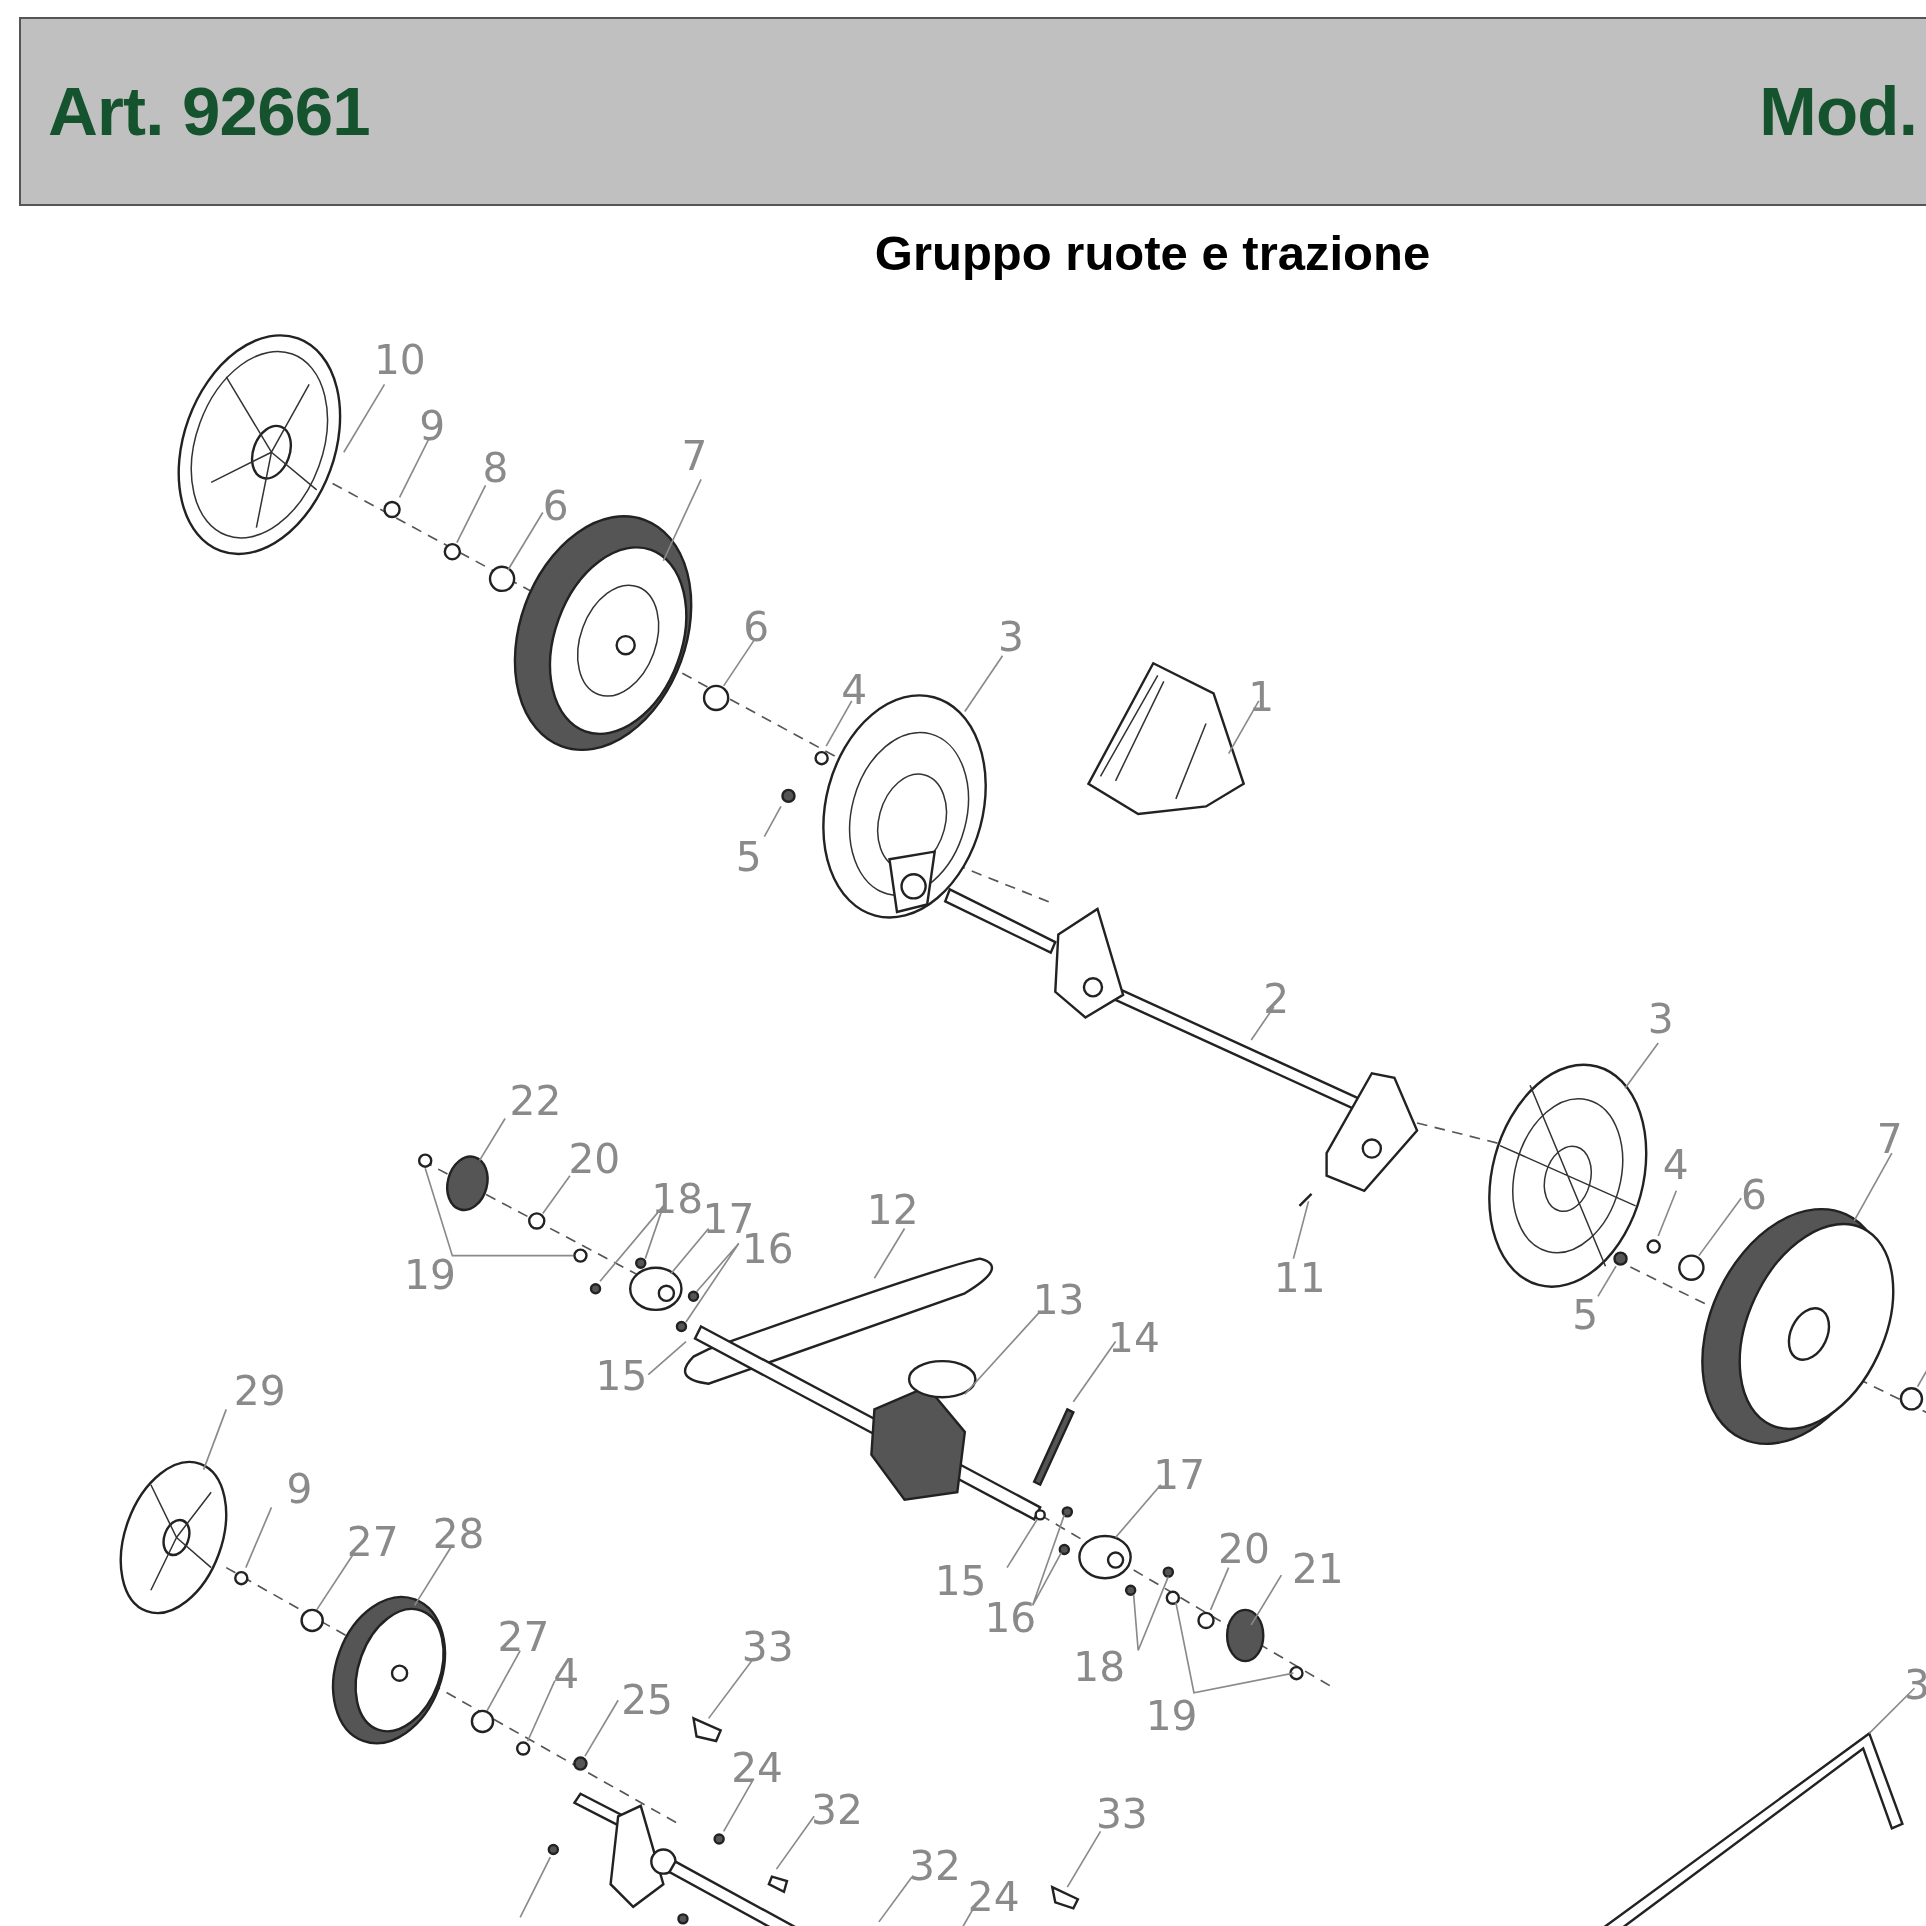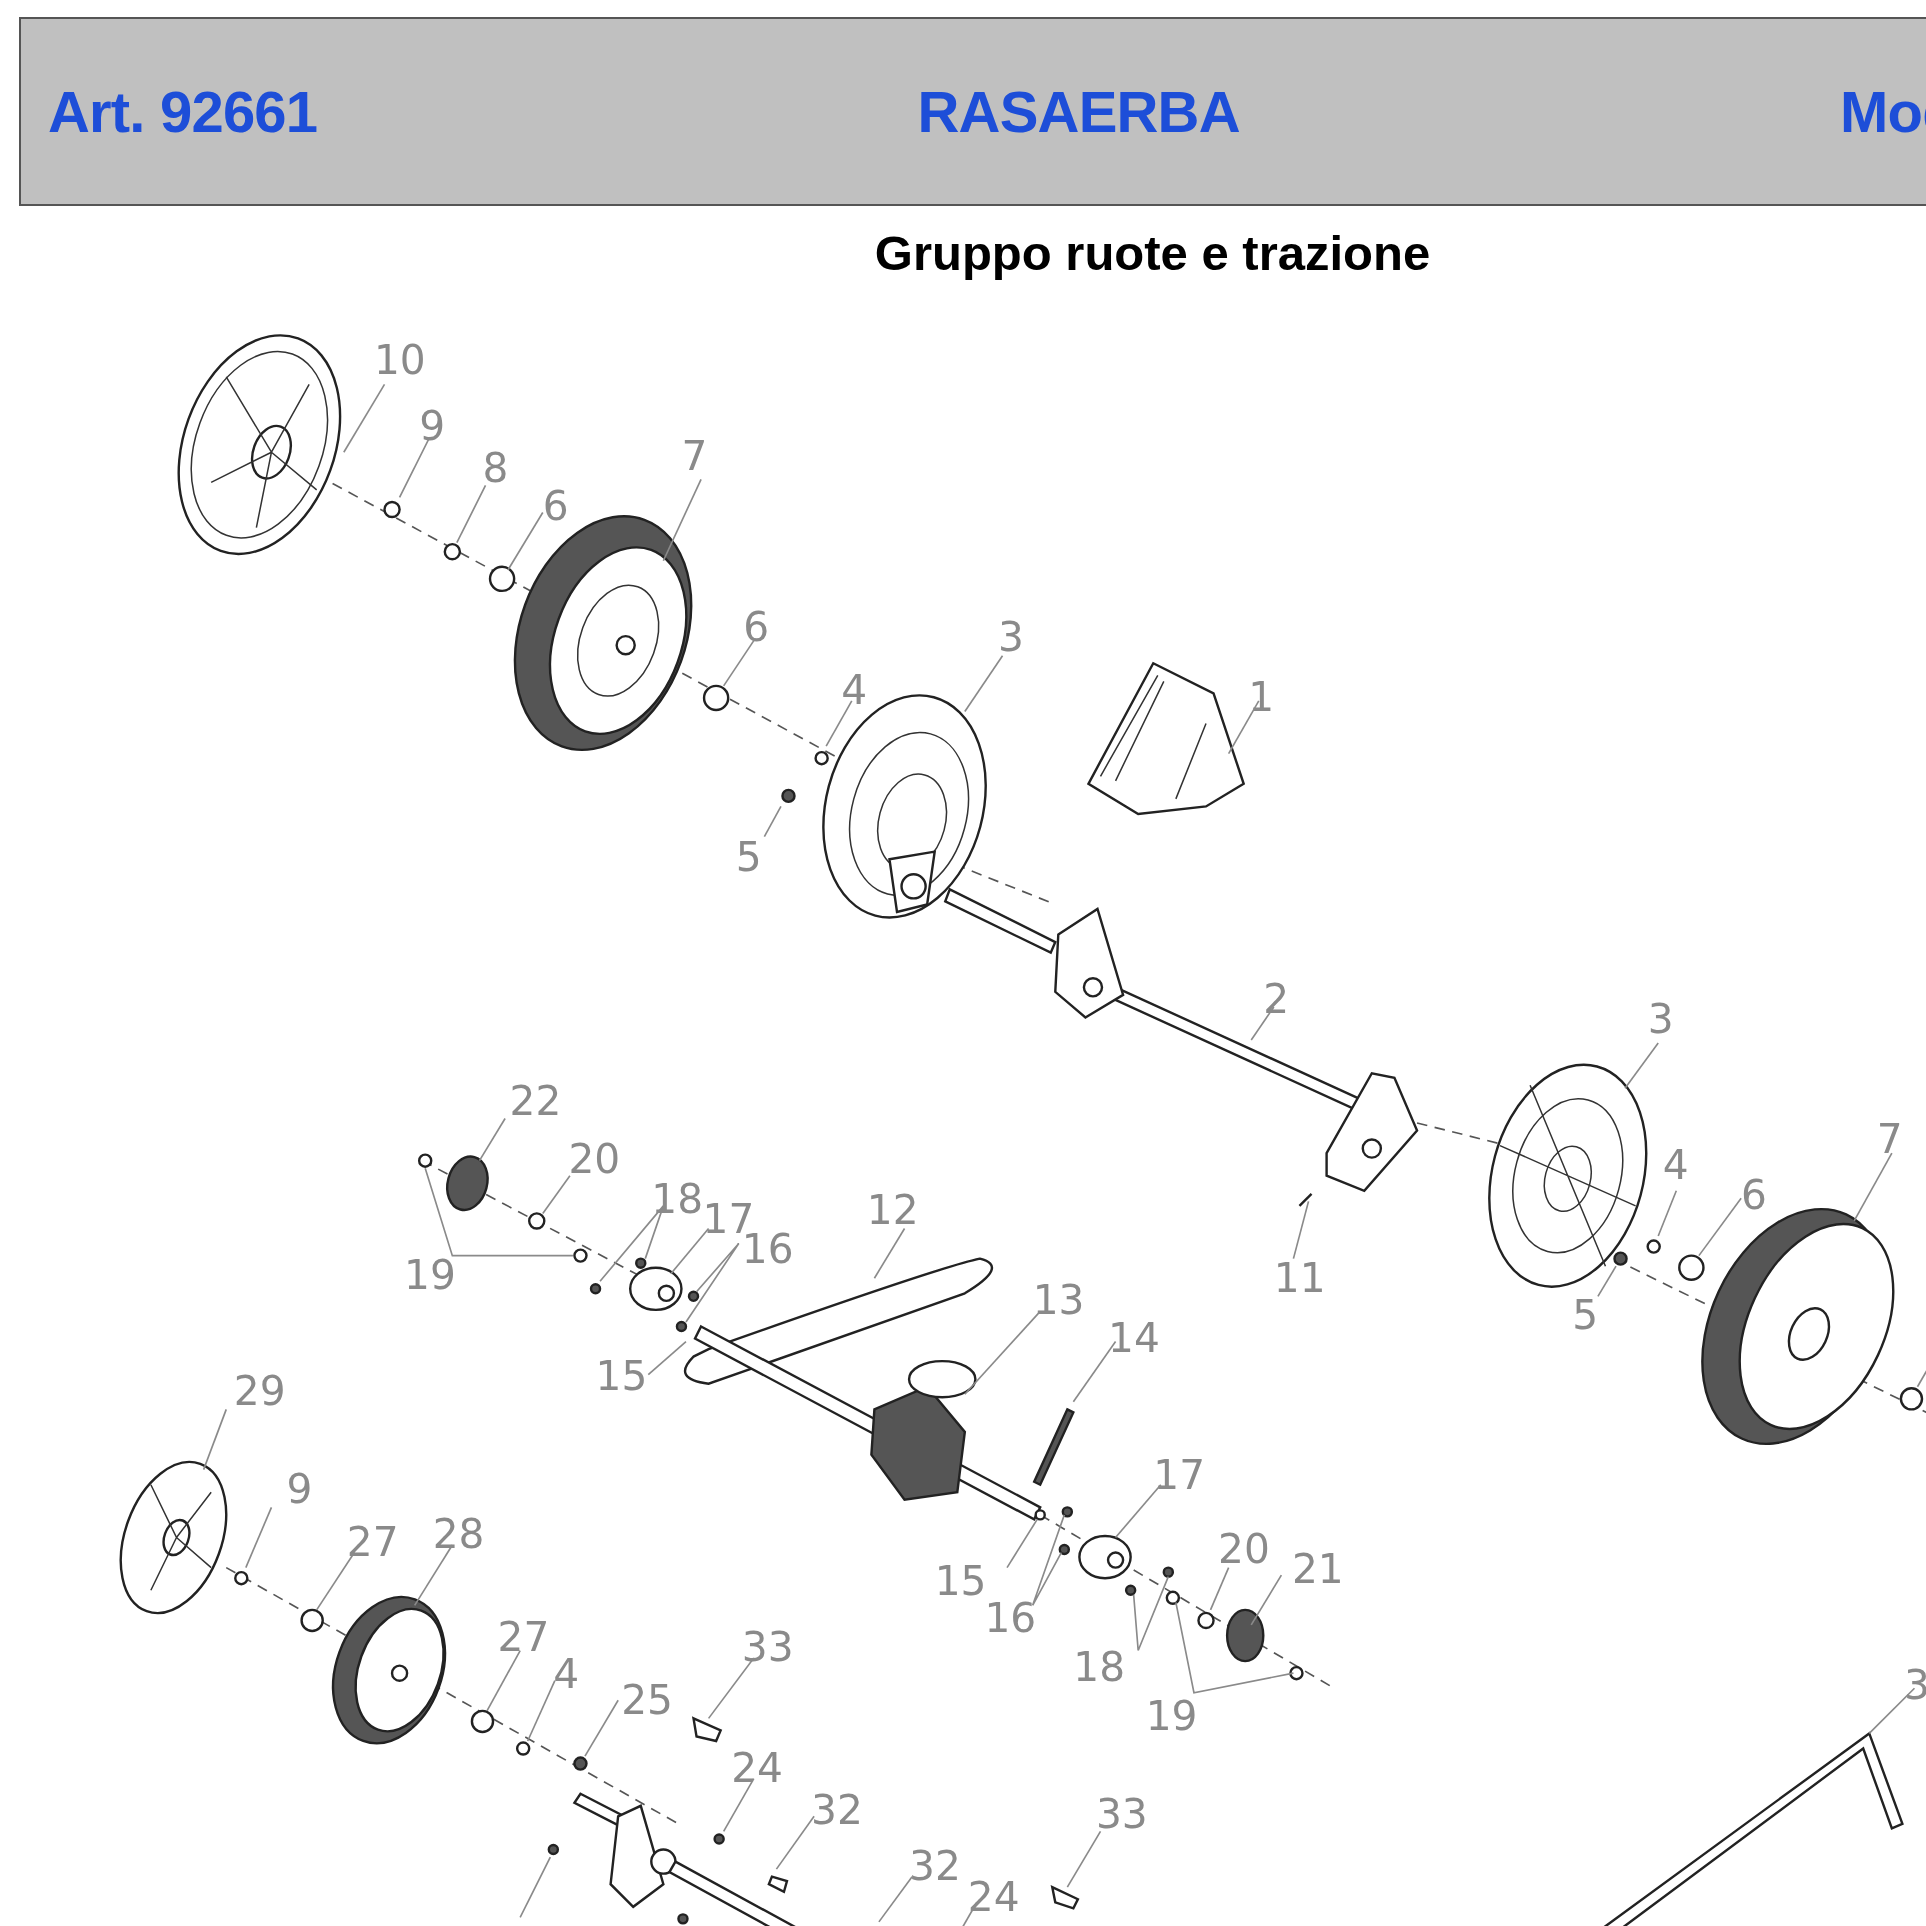--- a/index.html
+++ b/index.html
@@ -2,39 +2,38 @@
 <html style="font-size:6.2px"><head>
 <meta charset="utf-8">
 <style>
   html, body { margin:0; padding:0; background:#ffffff; }
   body { width:2305px; height:2359px; position:relative; overflow:hidden; font-family:"Liberation Sans", sans-serif; }
   .header {
     position:absolute; left:19px; top:17.3px; width:2265px; height:189px;
     background:#c0c0c0; border:2.3px solid #555555; box-sizing:border-box;
     display:flex; align-items:center; justify-content:space-between; padding:0 27px;
   }
-  .header span { font-family:"Liberation Sans", sans-serif; font-weight:bold; font-size:58px; color:#1d4ed8; letter-spacing:-0.8px; }
+  .header span { font-family:"Liberation Sans", sans-serif; font-weight:bold; font-size:69px; color:#14532d; letter-spacing:-0.8px; }
   .subtitle {
     position:absolute; left:0; top:225px; width:2305px; text-align:center;
     font-family:"Liberation Sans", sans-serif; font-weight:bold; font-size:49px; color:#000;
   }
   svg.diagram { position:absolute; left:0; top:0; width:2305px; height:2359px; }
   .lbl { font-family:"DejaVu Sans", sans-serif; font-size:27px; fill:#8a8a8a; font-weight:normal; }
   .lead { stroke:#8a8a8a; stroke-width:1.1; fill:none; }
   .axis { stroke:#555; stroke-width:1.1; stroke-dasharray:7 5; fill:none; }
   .part { stroke:#222; stroke-width:1.6; fill:#fff; }
   .partd { stroke:#222; stroke-width:1.6; fill:#555; }
   .thin { stroke:#333; stroke-width:1; fill:none; }
 </style>
 </head>
 <body>
 
 <div class="header">
   <span>Art. 92661</span>
-  <span>RASAERBA</span>
   <span>Mod. TRX-531H</span>
 </div>
 <div class="subtitle">Gruppo ruote e trazione</div>
 
 <svg class="diagram" viewBox="0 0 1529 1565">
 
   <g>
     <path class="axis" d="M210 315 L560 505"></path>
     <path class="axis" d="M600 560 L700 600"></path>
     <path class="axis" d="M940 745 L1000 760"></path>

